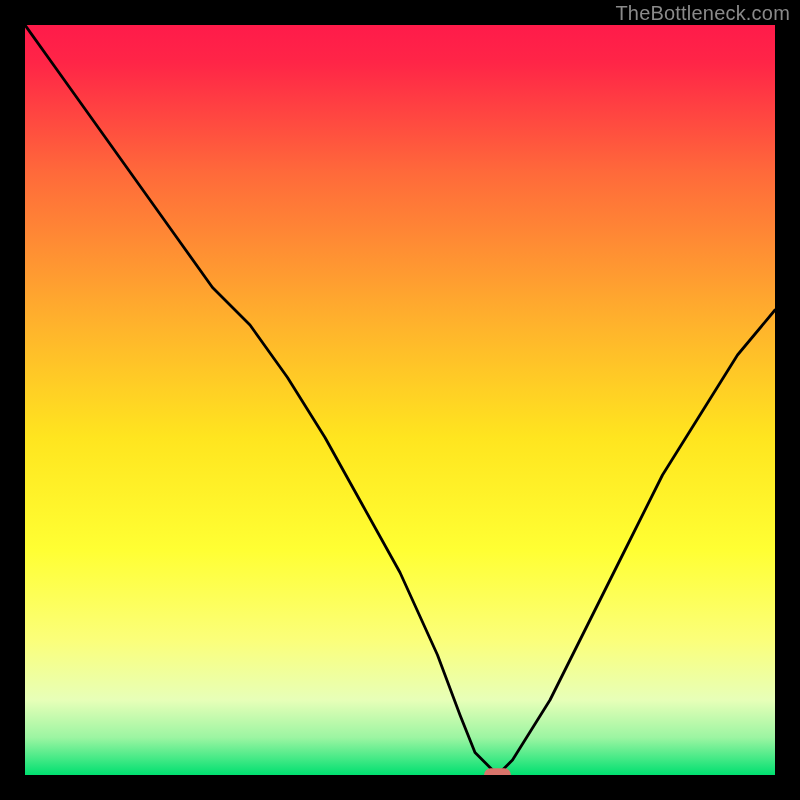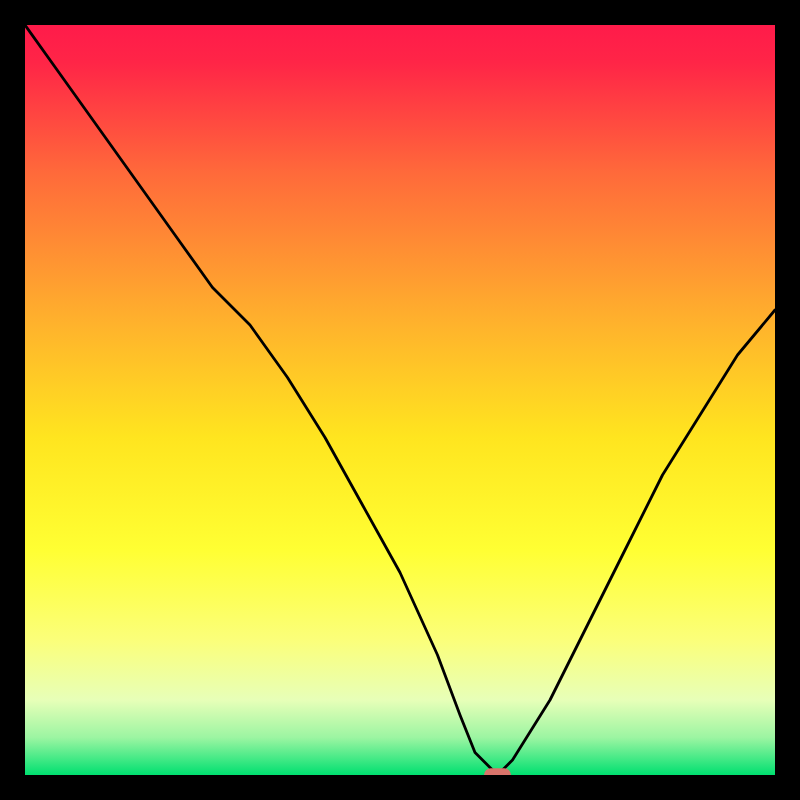--- a/index.html
+++ b/index.html
@@ -31,20 +31,21 @@
     color: #8a8a8a;
     letter-spacing: 0.2px;
     z-index: 10;
   }
   svg { display: block; }
 </style>
 </head>
 <body>
 
 <div class="frame">
+  <div class="watermark">TheBottleneck.com</div>
   <div class="plot-area">
     <svg id="chart-svg" width="750" height="750" viewBox="0 0 750 750" preserveAspectRatio="none">
         <defs>
           <linearGradient id="bg-grad" x1="0" y1="0" x2="0" y2="1">
             <stop offset="0%" stop-color="#ff1b4a"></stop>
             <stop offset="5%" stop-color="#ff2547"></stop>
             <stop offset="20%" stop-color="#ff6b3a"></stop>
             <stop offset="40%" stop-color="#ffb32c"></stop>
             <stop offset="55.00000000000001%" stop-color="#ffe51f"></stop>
             <stop offset="70%" stop-color="#ffff33"></stop>

